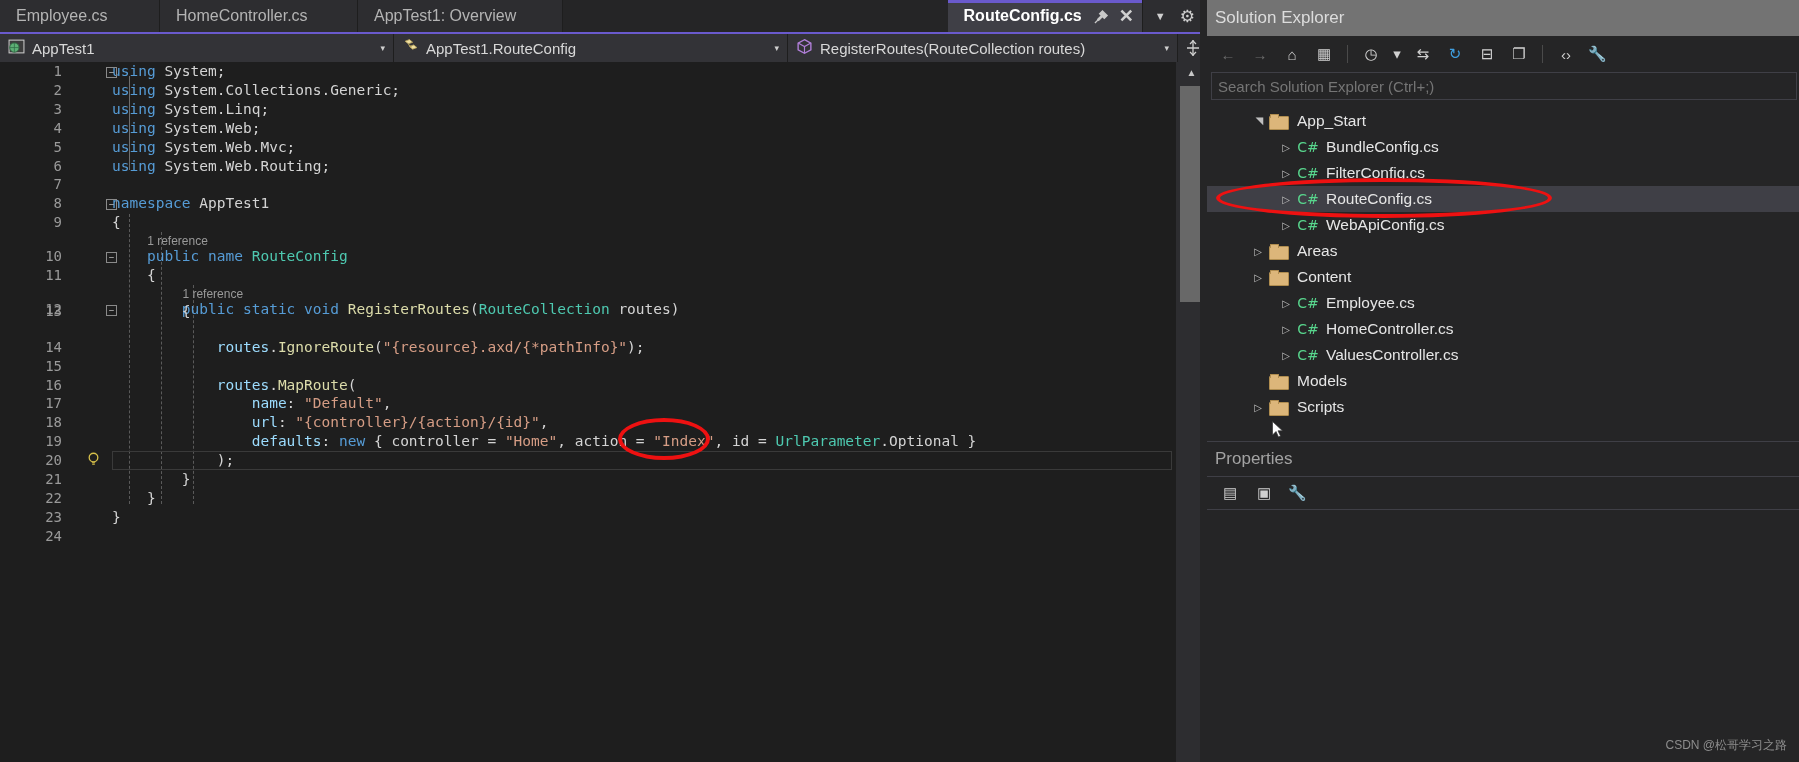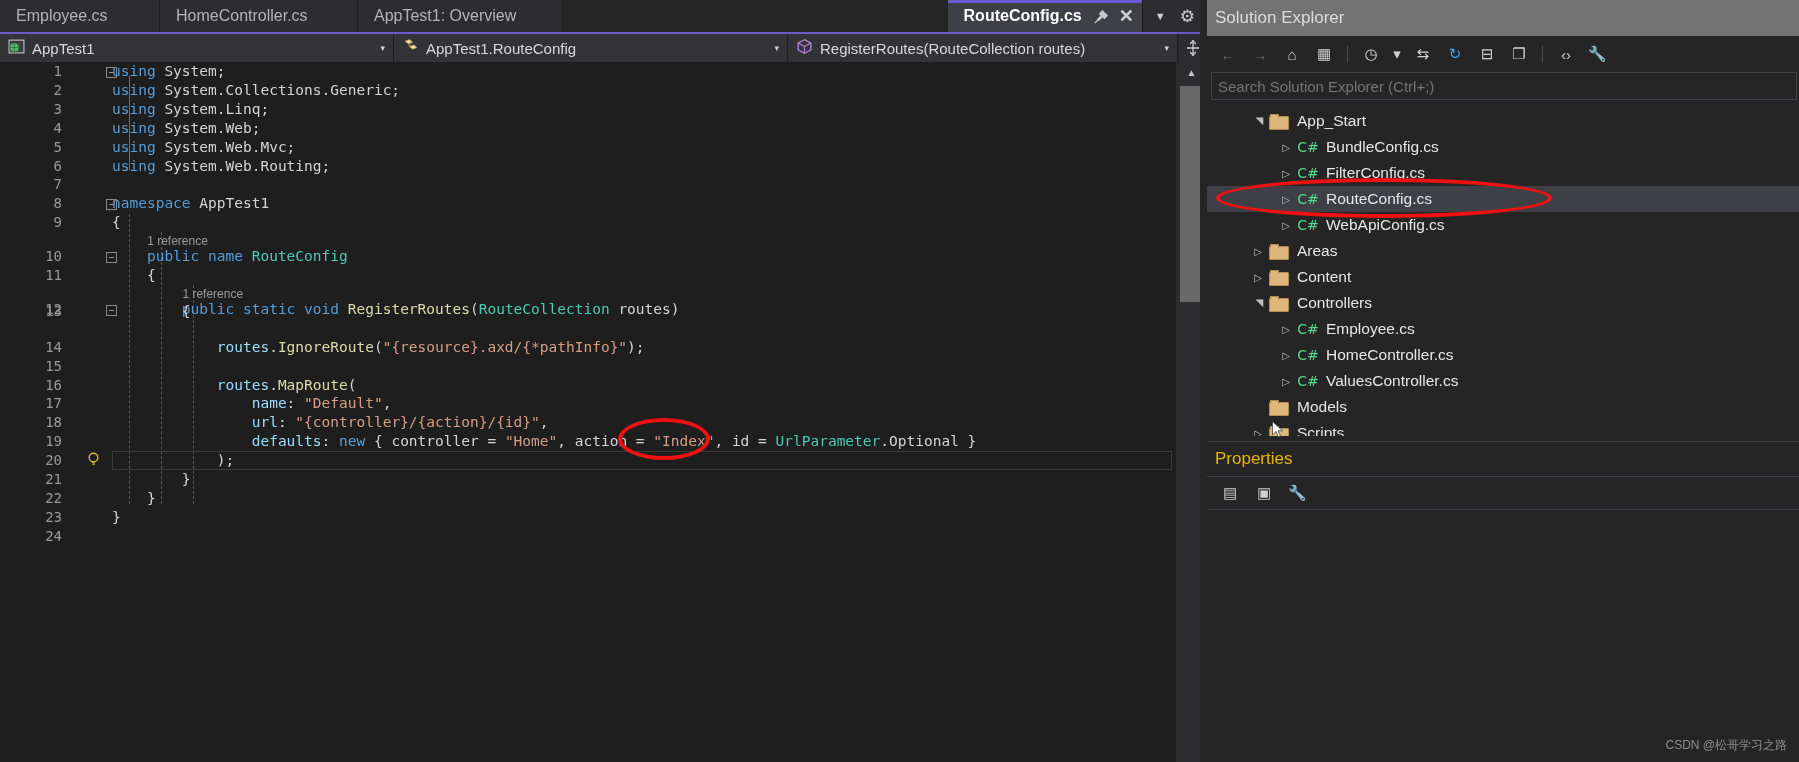--- a/index.html
+++ b/index.html
@@ -98,21 +98,21 @@
                         background:#dcb67a; border:1px solid #b08d4f; border-radius:1px; }
   .folder-ico::after { content:""; position:absolute; left:1px; top:0px; width:7px; height:3px;
                        background:#dcb67a; border:1px solid #b08d4f; border-bottom:none; border-radius:1px 1px 0 0;}
   .cs-ico { width:22px; flex:none; margin-right:7px; color:#58d68d; font-size:14px;
             font-family:"DejaVu Sans", sans-serif; text-align:center; }
 
   
   #props-panel { position:absolute; left:1207px; top:441px; width:592px; height:321px; background:#252526;
                  border-top:1px solid #3f3f46; }
   #props-title { height:34px; display:flex; align-items:center; padding-left:8px;
-                 font-size:17px; color:#eab308; }
+                 font-size:17px; color:#a3a3a3; }
   #props-toolbar { height:34px; display:flex; align-items:center; gap:8px; padding:0 10px;
                    border-top:1px solid #3f3f46; border-bottom:1px solid #3f3f46; }
   #props-body { height:250px; background:#252526; }
 
   
   #pane-splitter { position:absolute; left:1200px; top:0; width:7px; height:762px; background:#252526; }
 
   
   #watermark { position:absolute; right:12px; bottom:8px; font-size:12px; color:#8d8d8d; }
 
@@ -295,25 +295,20 @@
         <div class="tree-row" style="padding-left: 40px;">
           <span class="tw">▷</span>
           <span class="folder-ico"></span>
           <span>Areas</span>
         </div>
         <div class="tree-row" style="padding-left: 40px;">
           <span class="tw">▷</span>
           <span class="folder-ico"></span>
           <span>Content</span>
         </div>
-        <div class="tree-row" style="padding-left: 40px;">
-          <span class="tw" style="transform: rotate(-90deg); display: inline-block;">◢</span>
-          <span class="folder-ico"></span>
-          <span>Controllers</span>
-        </div>
         <div class="tree-row" style="padding-left: 68px;">
           <span class="tw">▷</span>
           <span class="cs-ico">C#</span>
           <span>Employee.cs</span>
         </div>
         <div class="tree-row" style="padding-left: 68px;">
           <span class="tw">▷</span>
           <span class="cs-ico">C#</span>
           <span>HomeController.cs</span>
         </div>

